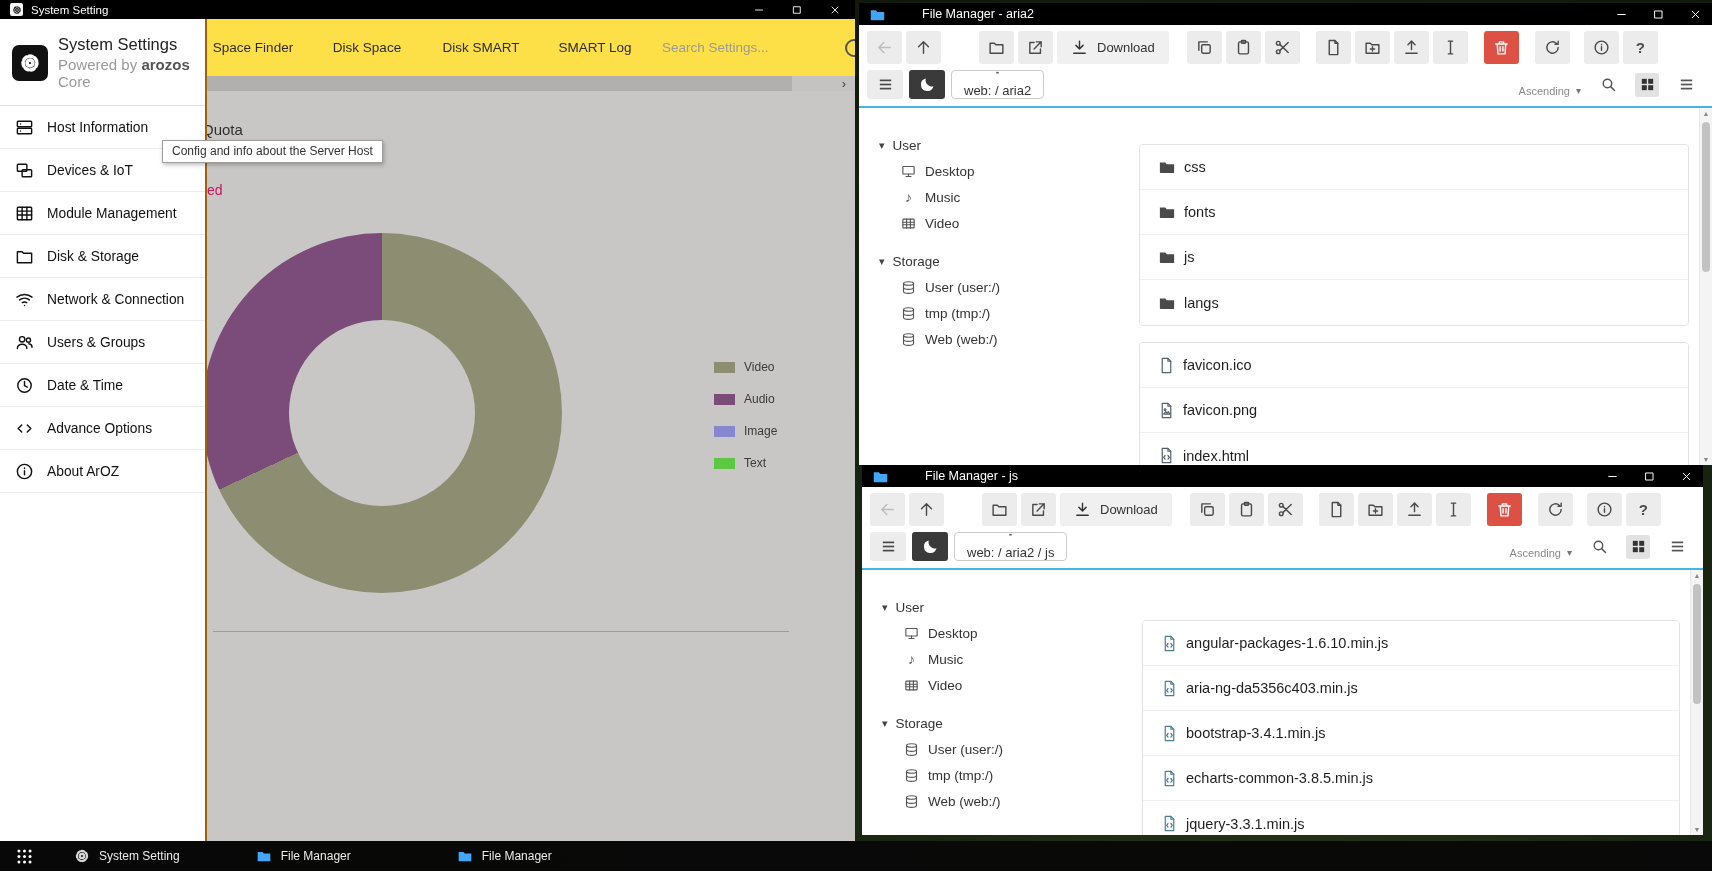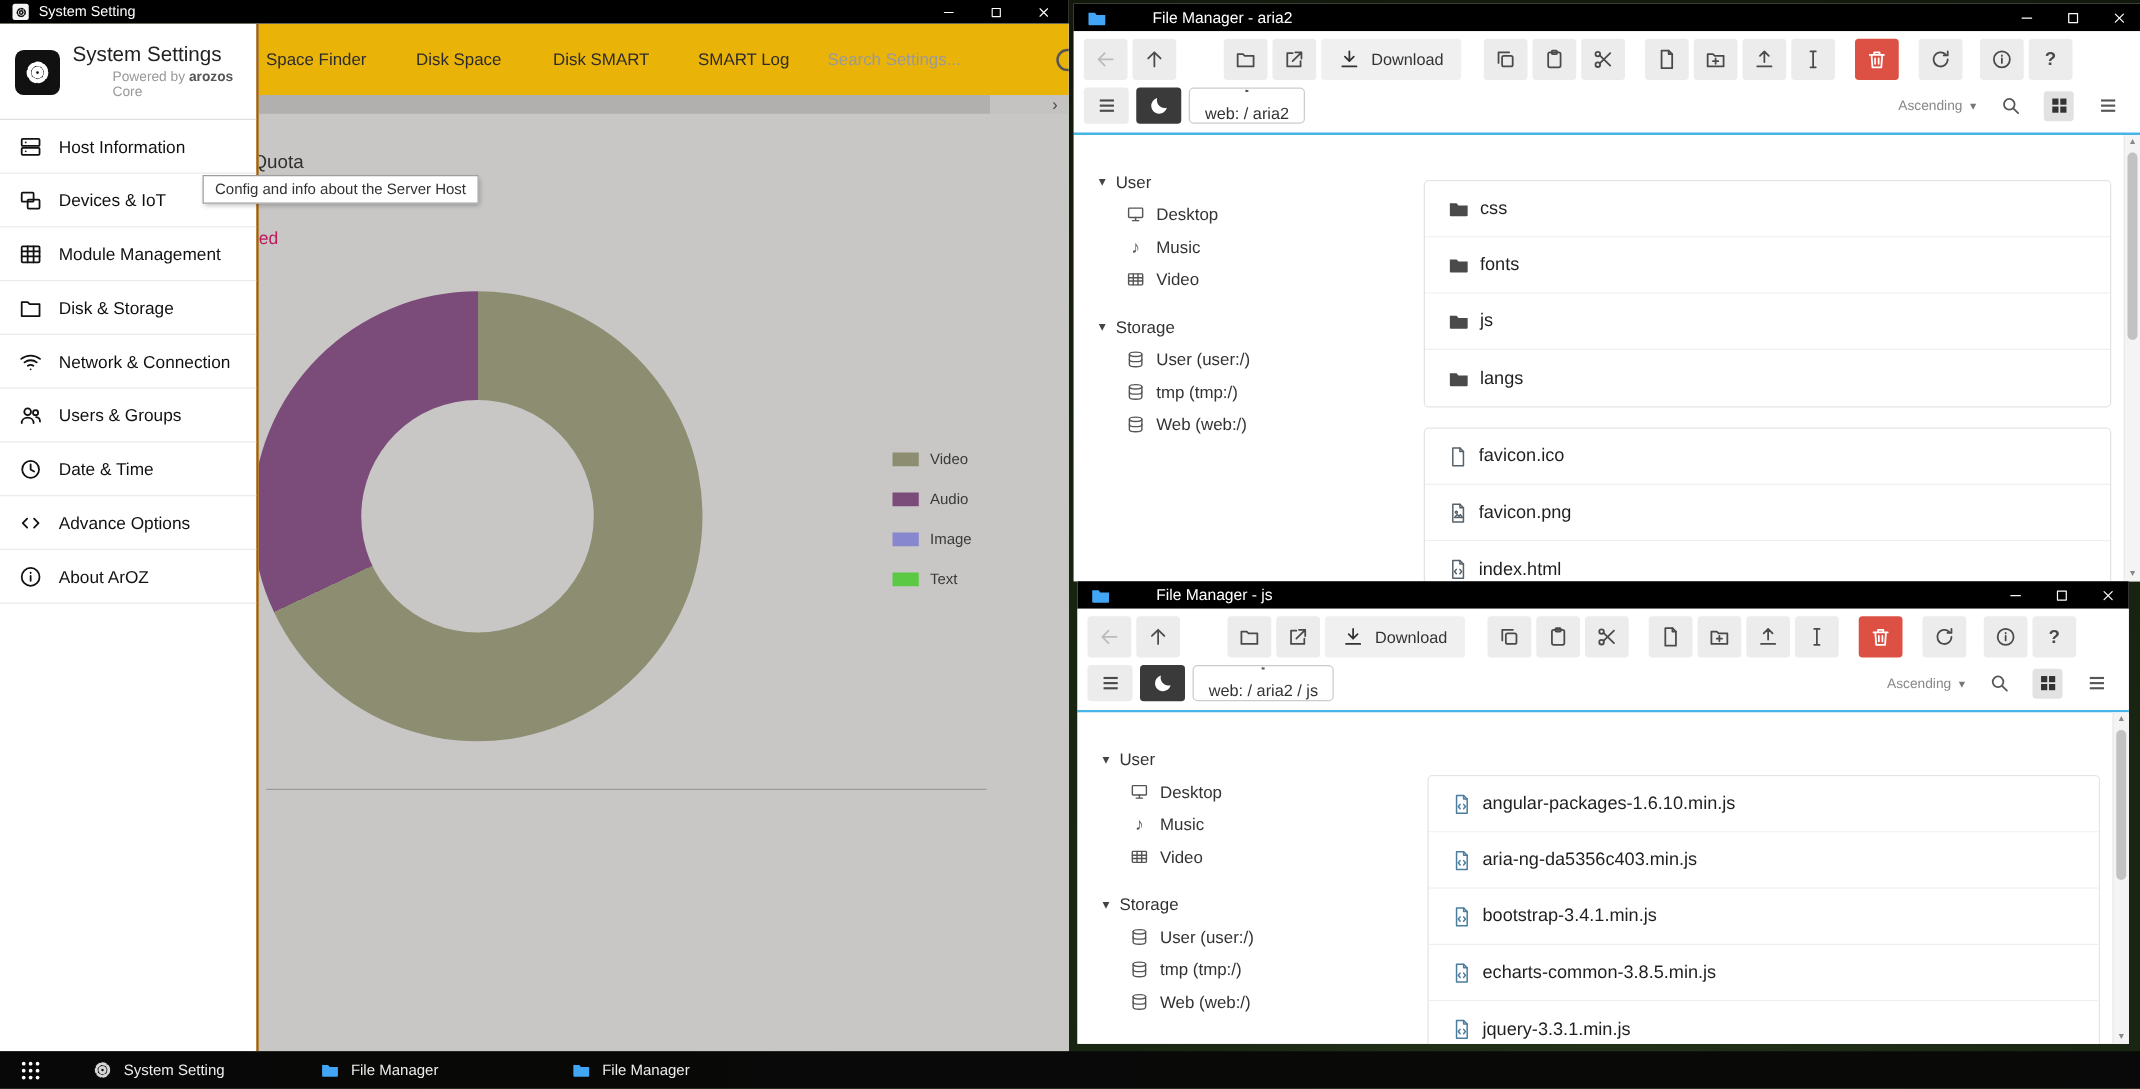--- a/index.html
+++ b/index.html
@@ -27,21 +27,21 @@
   #sys { left:0; top:0; width:855px; height:841px; }
   #sys .titlebar { height:19px; }
   #sys .tb-title { font-size:11.5px; }
   #sys .tb-controls { gap:26px; padding-right:4px; }
   #sys .tb-controls .tbc svg { width:12px; height:12px; }
   .sys-appicon { width:13px; height:13px; background:#f5f5f5; border-radius:2px; display:flex; align-items:center; justify-content:center; color:#111; }
   .sys-appicon svg { width:10px; height:10px; stroke-width:3; }
 
   .sys-body { position:relative; flex:1; background:#c8c7c6; overflow:hidden; }
 
-  .topnav { position:absolute; left:0; top:0; right:0; height:57px; background:#eab308; display:flex; align-items:center; padding-left:196px; }
+  .topnav { position:absolute; left:0; top:0; right:0; height:57px; background:#fde047; display:flex; align-items:center; padding-left:196px; }
   .topnav .tab { width:114px; text-align:center; font-size:13.5px; color:#2c2c2c; }
   .nav-search { margin-left:10px; width:150px; background:transparent; border:none; outline:none; font-size:13.5px; color:#444; }
   .nav-search::placeholder { color:#9a9a9a; }
   .nav-circle { position:absolute; right:-8px; top:20px; width:18px; height:18px; border:2px solid #555; border-radius:50%; }
 
   .hscroll { position:absolute; left:0; top:57px; right:0; height:15px; background:#c4c3c2; }
   .hthumb { position:absolute; left:207px; top:0; width:585px; height:15px; background:#b1b0af; }
   .harrow { position:absolute; right:0; top:0; width:22px; height:15px; display:flex; align-items:center; justify-content:center; font-size:13px; color:#444; }
 
   .quota-heading { position:absolute; left:202px; top:90px; font-size:15px; color:#2f2f2f; z-index:1;margin-top:12px; }
@@ -53,21 +53,21 @@
 
   .legend { position:absolute; left:714px; top:341px; }
   .litem { display:flex; align-items:center; gap:9px; height:14px; margin-bottom:18px; font-size:12px; color:#3a3a3a; }
   .swatch { width:21px; height:11px; display:inline-block; }
 
   .sidebar { position:absolute; left:0; top:0; bottom:0; width:207px; background:#fff; border-right:2px solid #a16207; z-index:5; }
   .logo { display:flex; align-items:center; gap:10px; padding:16px 12px 15px 12px; }
   .logo-box { width:36px; height:36px; background:#111; border-radius:7px; display:flex; align-items:center; justify-content:center; color:#fff; flex:0 0 auto; }
   .logo-box svg { width:22px; height:22px; stroke-width:4; }
   .logo-name { font-size:16.5px; color:#222; }
-  .logo-sub { font-size:11px; color:#999; margin-top:2px;margin-left:32px; }
+  .logo-sub { font-size:15px; color:#999; margin-top:2px; }
   .logo-sub b { color:#555; }
   .menu { border-top:1px solid #e0e0e0; }
   .mitem { height:43px; display:flex; align-items:center; gap:13px; padding:0 15px; border-bottom:1px solid #ebebeb; font-size:13.8px; color:#111; }
   .mitem svg { width:19px; height:19px; stroke-width:1.8; color:#111; }
 
   .tooltip { position:absolute; left:162px; top:121px; z-index:9; background:#fff; border:1px solid #9e9e9e; padding:3px 9px 4px 9px; font-size:12px; color:#333; box-shadow:1px 2px 4px rgba(0,0,0,.25); white-space:nowrap; }
 
   
   #fm1 { left:859px; top:3px; width:853px; height:462px; z-index:10; }
   #fm2 { left:862px; top:465px; width:841px; height:370px; z-index:20; }
@@ -80,21 +80,21 @@
   .tbtn.dl { padding:0 14px; gap:9px; font-size:13px; color:#333; background:#f0f0f0; }
   .tbtn.danger { background:#dd5145; color:#fff; }
   .qmark { font-size:15px; font-weight:bold; color:#4a4a4a; }
   .sp30 { width:30px; } .sp10 { width:10px; } .sp8 { width:8px; } .sp6 { width:6px; }
 
   .tbar2 { height:37px; display:flex; align-items:center; padding:0 8px 6px 8px; gap:6px; background:#fff; flex:0 0 auto; }
   .tbtn.t2 { height:29px; min-width:36px; }
   .tbtn.t2.dark { background:#3a3a3a; color:#fff; }
   .crumb { height:29px; border:1px solid #ccc; border-radius:4px; background:#fff; display:flex; align-items:center; gap:9px; padding:0 12px; font-size:13px; color:#333;flex-direction:column; }
   .crumbfolder { width:15px; height:15px; color:#555; }
-  .t2right { margin-left:auto; display:flex; align-items:center; gap:15px; padding-right:6px; }
+  .t2right { margin-left:auto; display:flex; align-items:flex-end; gap:15px; padding-right:6px; }
   .sort { font-size:11px; color:#888; display:flex; align-items:center; gap:6px; }
   .scaret { font-size:10px; color:#777; }
   .iconbtn { color:#555; display:flex; align-items:center; justify-content:center; width:24px; height:24px; border-radius:3px; }
   .iconbtn.active { background:#e2e2e2; color:#333; }
   .i16 { width:16px; height:16px; }
 
   .blueline { height:2px; background:#47b4e8; flex:0 0 auto; }
 
   .fmbody { display:flex; flex:1; min-height:0; background:#fff; }
   .tree { width:266px; padding:24px 0 0 20px; font-size:13.5px; color:#333; flex:0 0 auto; }

